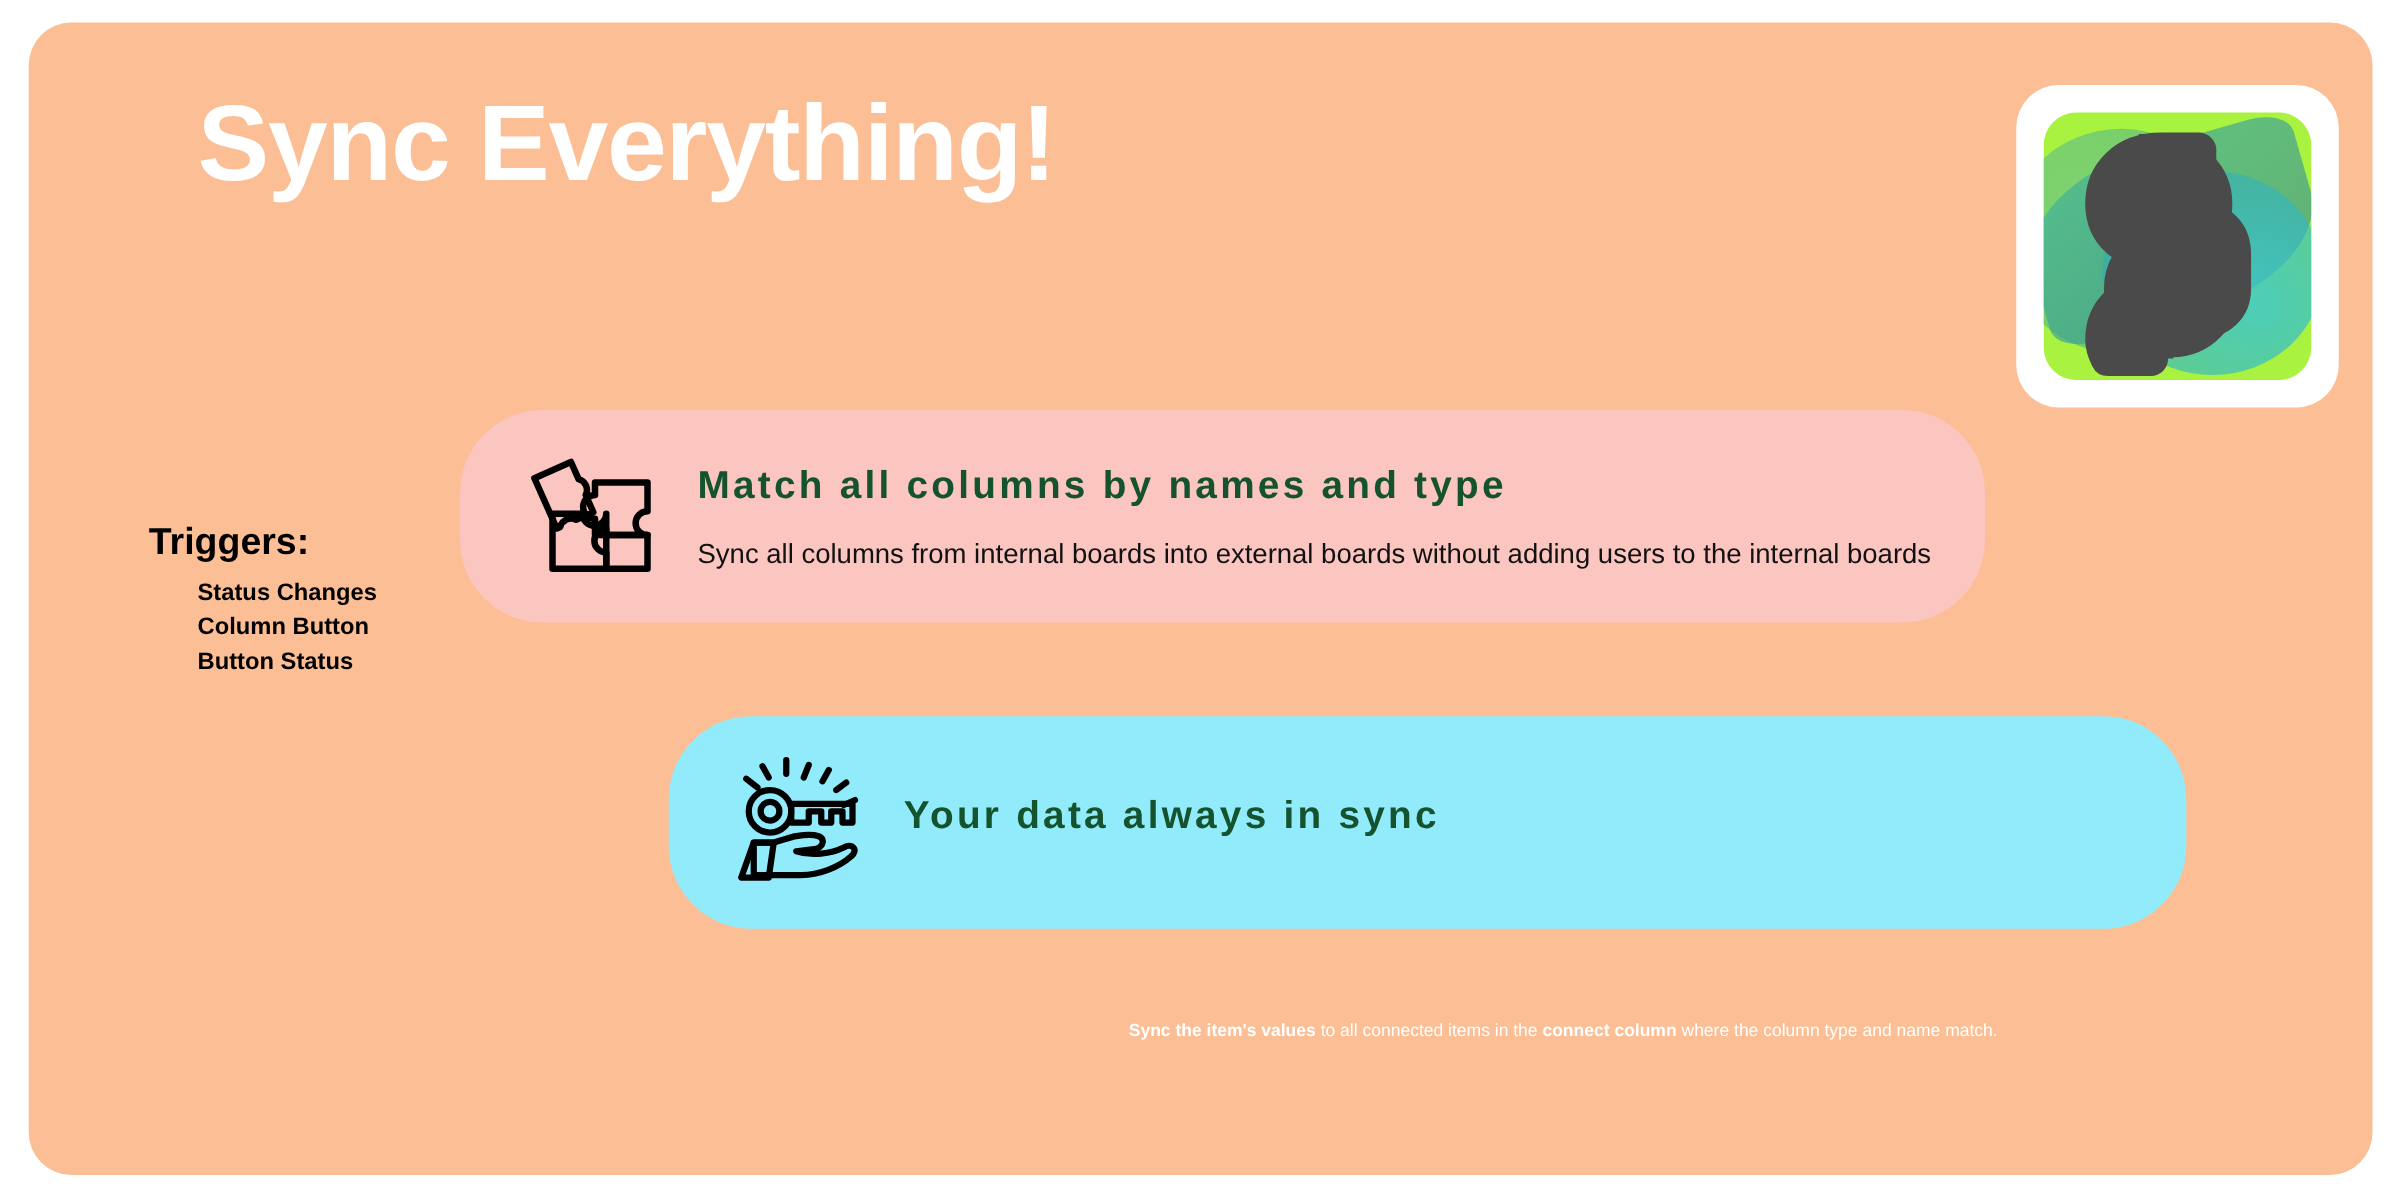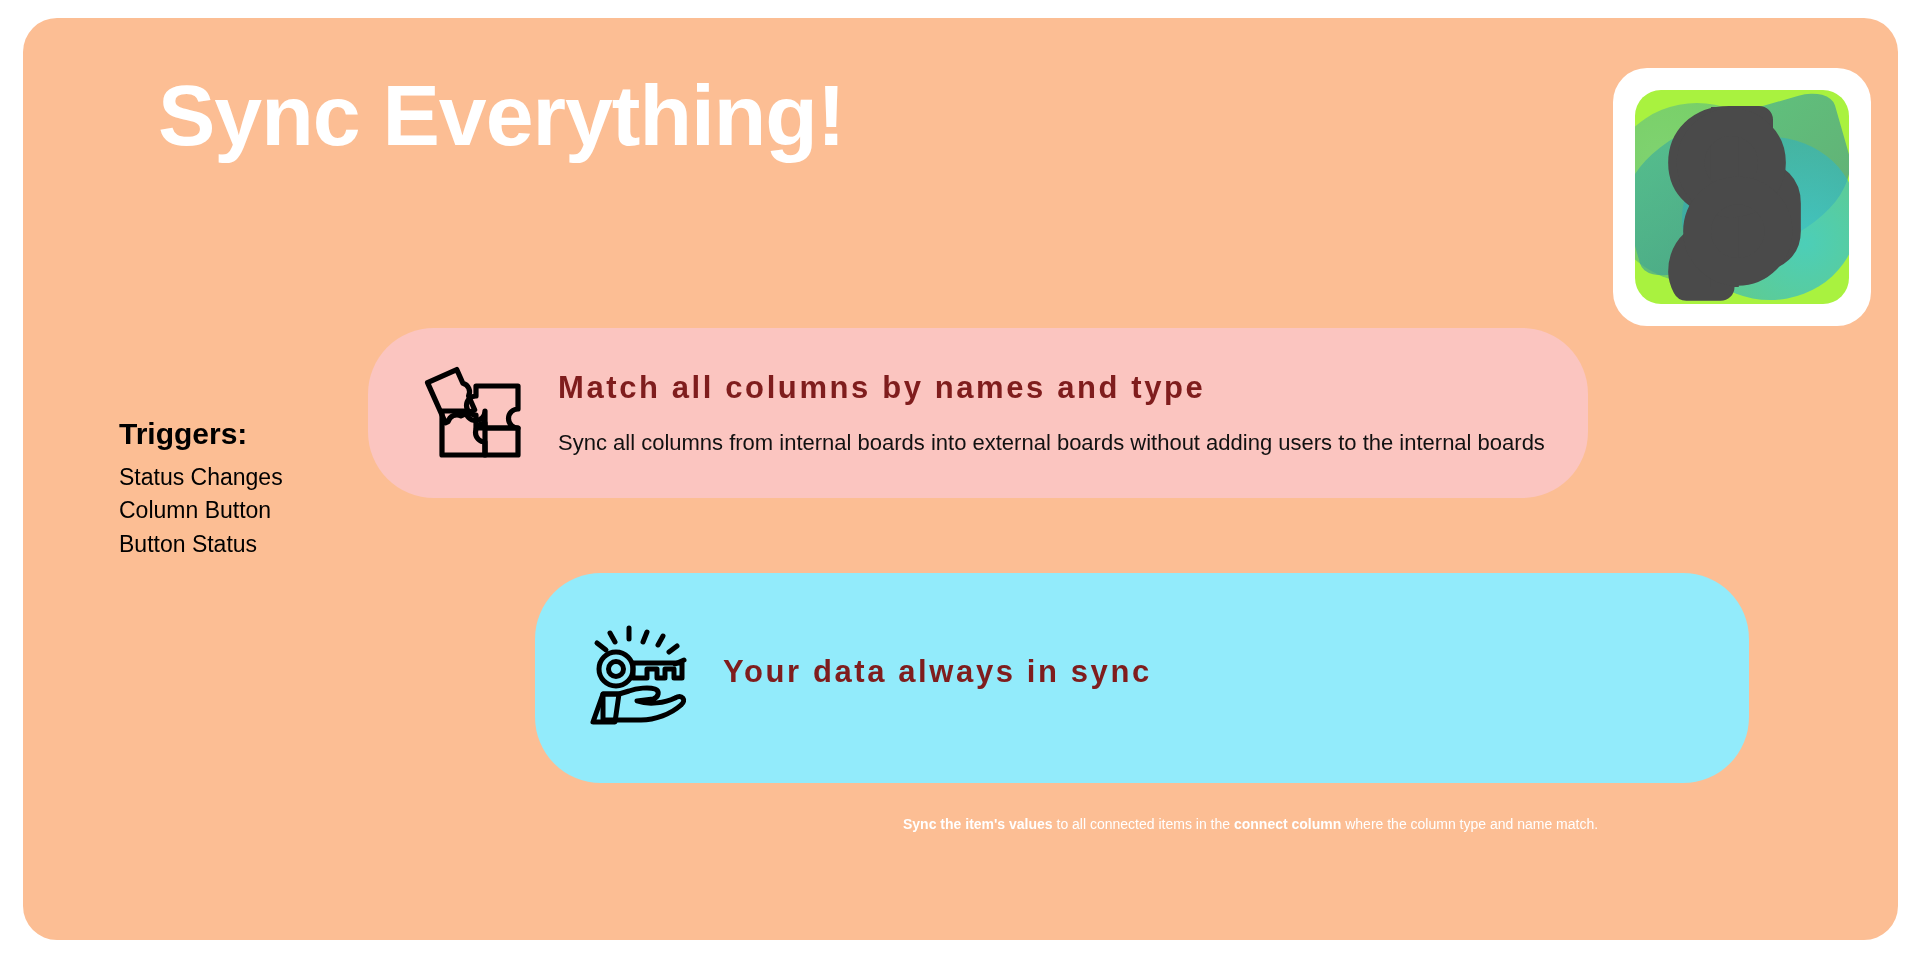--- a/index.html
+++ b/index.html
@@ -101,24 +101,25 @@
     top: 398px;
     color: #000000;
   }
   .triggers-title {
     font-size: 30px;
     font-weight: 700;
     line-height: 1.22;
     margin-bottom: 8px;
   }
   .trigger-item {
-    font-size: 23px;
-    font-weight: 400;
+    font-size: 19px;
+    font-weight: 700;
     line-height: 1.46;
     white-space: nowrap;
+    margin-left: 39px;
   }
 
   
   .card {
     position: absolute;
     display: flex;
     align-items: center;
     box-sizing: border-box;
   }
   .card-pink {
@@ -127,37 +128,37 @@
     width: 1220px;
     height: 170px;
     background: #fbc5c0;
     border-radius: 66px;
     padding: 0 34px 0 46px;
   }
   .card-blue {
     left: 512px;
     top: 555px;
     width: 1214px;
-    height: 210px;
+    height: 170px;
     background: #92ebfb;
     border-radius: 66px;
     padding: 0 34px 6px 44px;
   }
   .card-icon {
     flex: 0 0 auto;
     width: 118px;
     height: 108px;
     margin-right: 26px;
   }
   .card-icon svg { display: block; width: 100%; height: 100%; }
   .card-text { flex: 1 1 auto; min-width: 0; }
   .card-heading {
     font-size: 31px;
     font-weight: 700;
-    color: #7f1d1d;
+    color: #14532d;
     letter-spacing: 2.6px;
     line-height: 1.2;
     margin-bottom: 7px;
   }
   .card-body {
     font-size: 22px;
     font-weight: 400;
     color: #111111;
     line-height: 1.33;
     max-width: 1000px;

